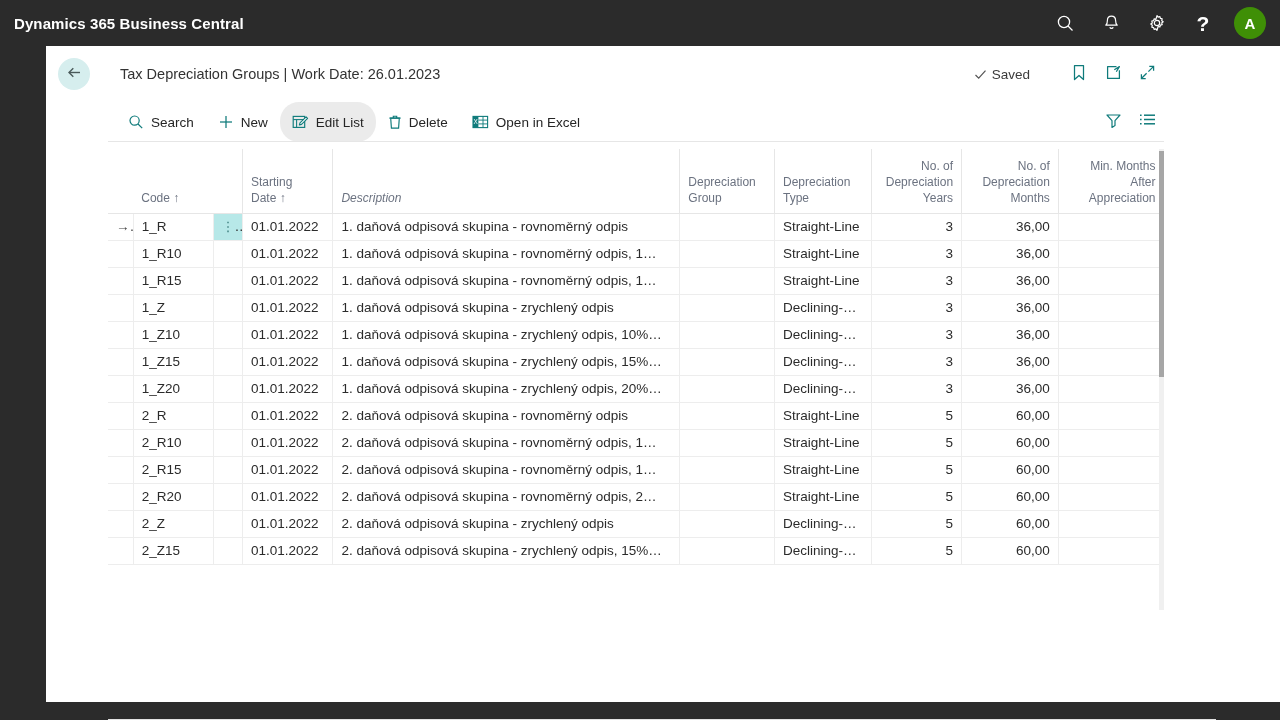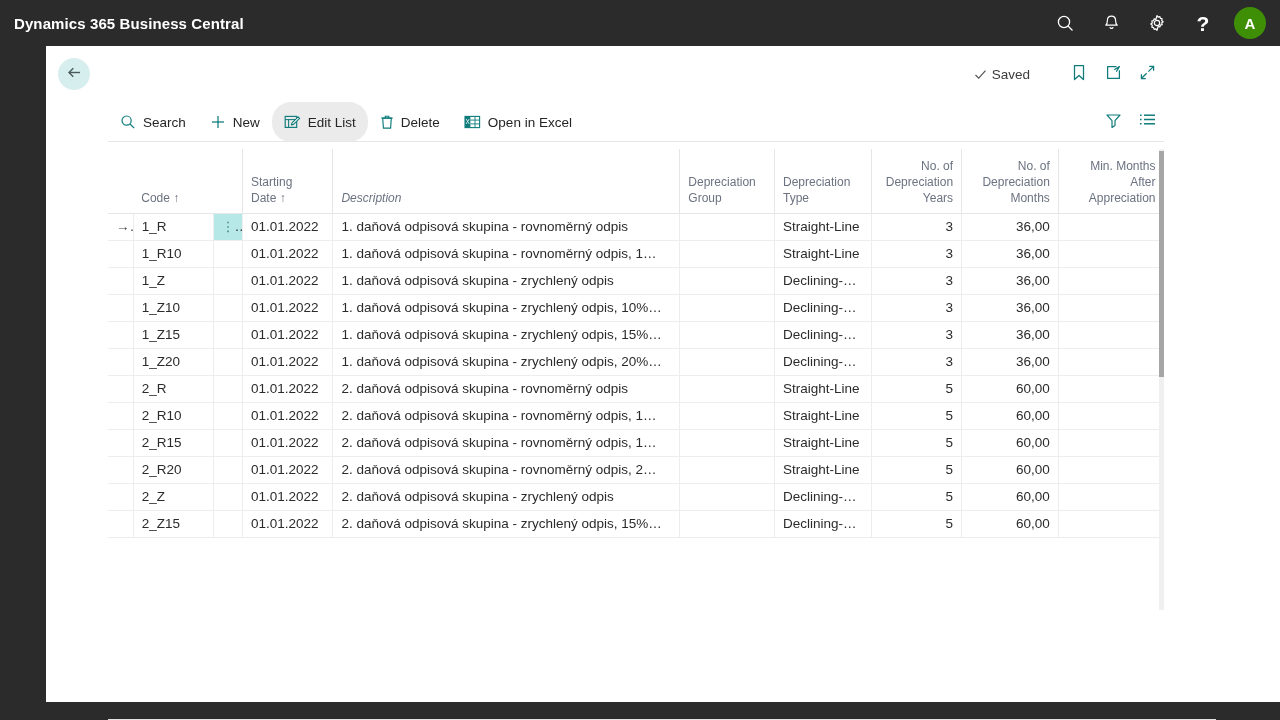--- a/index.html
+++ b/index.html
@@ -72,21 +72,21 @@
   }
   .saved .chk { margin-right:5px; display:flex; }
   .hdr-icon {
     width:34px; height:34px; display:flex; align-items:center; justify-content:center;
     cursor:pointer;
   }
 
   
   .toolbar {
     position:relative; height:40px; display:flex; align-items:stretch;
-    margin-left:0px; padding-left:0px;
+    margin-left:0px; padding-left:8px;
   }
   .tbar-inner { display:flex; align-items:stretch; margin-left:62px; }
   .tb-item {
     display:flex; align-items:center; padding:0 12px; height:40px;
     font-size:13.5px; color:#252525; cursor:pointer; white-space:nowrap;
   }
   .tb-item.active { background:#ebebeb;border-radius:19px; }
   .tb-item .ic { display:flex; align-items:center; margin-right:7px; }
   .toolbar-right {
     margin-left:auto; display:flex; align-items:center; padding-right:22px;
@@ -197,20 +197,21 @@
       <div class="back-circle">
         <span>
           <svg width="17" height="17" viewBox="0 0 17 17">
             <g stroke="#4a5a5a" stroke-width="1.4" fill="none">
               <line x1="3" y1="8.5" x2="14" y2="8.5"></line>
               <polyline points="7.3,4.2 3,8.5 7.3,12.8"></polyline>
             </g>
           </svg>
         </span>
       </div>
+      <div class="pg-title">Tax Depreciation Groups | Work Date: 26.01.2023</div>
 
       <div class="pg-header-right">
         <div class="saved">
           <span class="chk">
             <svg width="13" height="13" viewBox="0 0 13 13">
               <polyline points="1.5,7 4.7,10.2 11.5,2.6" fill="none" stroke="#555" stroke-width="1.2"></polyline>
             </svg>
           </span>
           <span>Saved</span>
         </div>
@@ -399,20 +400,32 @@
                 <td class="c-date">01.01.2022</td>
                 <td class="c-desc">1. daňová odpisová skupina - rovnoměrný odpis, 1…</td>
                 <td class="c-dgrp"></td>
                 <td class="c-dtyp">Straight-Line</td>
                 <td class="c-yrs num">3</td>
                 <td class="c-mon num">36,00</td>
                 <td class="c-min num"></td>
               </tr>
               <tr>
                 <td class="c-ind"></td>
+                <td class="c-code">1_R15</td>
+                <td class="c-dots"></td>
+                <td class="c-date">01.01.2022</td>
+                <td class="c-desc">1. daňová odpisová skupina - rovnoměrný odpis, 1…</td>
+                <td class="c-dgrp"></td>
+                <td class="c-dtyp">Straight-Line</td>
+                <td class="c-yrs num">3</td>
+                <td class="c-mon num">36,00</td>
+                <td class="c-min num"></td>
+              </tr>
+              <tr>
+                <td class="c-ind"></td>
                 <td class="c-code">1_Z</td>
                 <td class="c-dots"></td>
                 <td class="c-date">01.01.2022</td>
                 <td class="c-desc">1. daňová odpisová skupina - zrychlený odpis</td>
                 <td class="c-dgrp"></td>
                 <td class="c-dtyp">Declining-B…</td>
                 <td class="c-yrs num">3</td>
                 <td class="c-mon num">36,00</td>
                 <td class="c-min num"></td>
               </tr>

